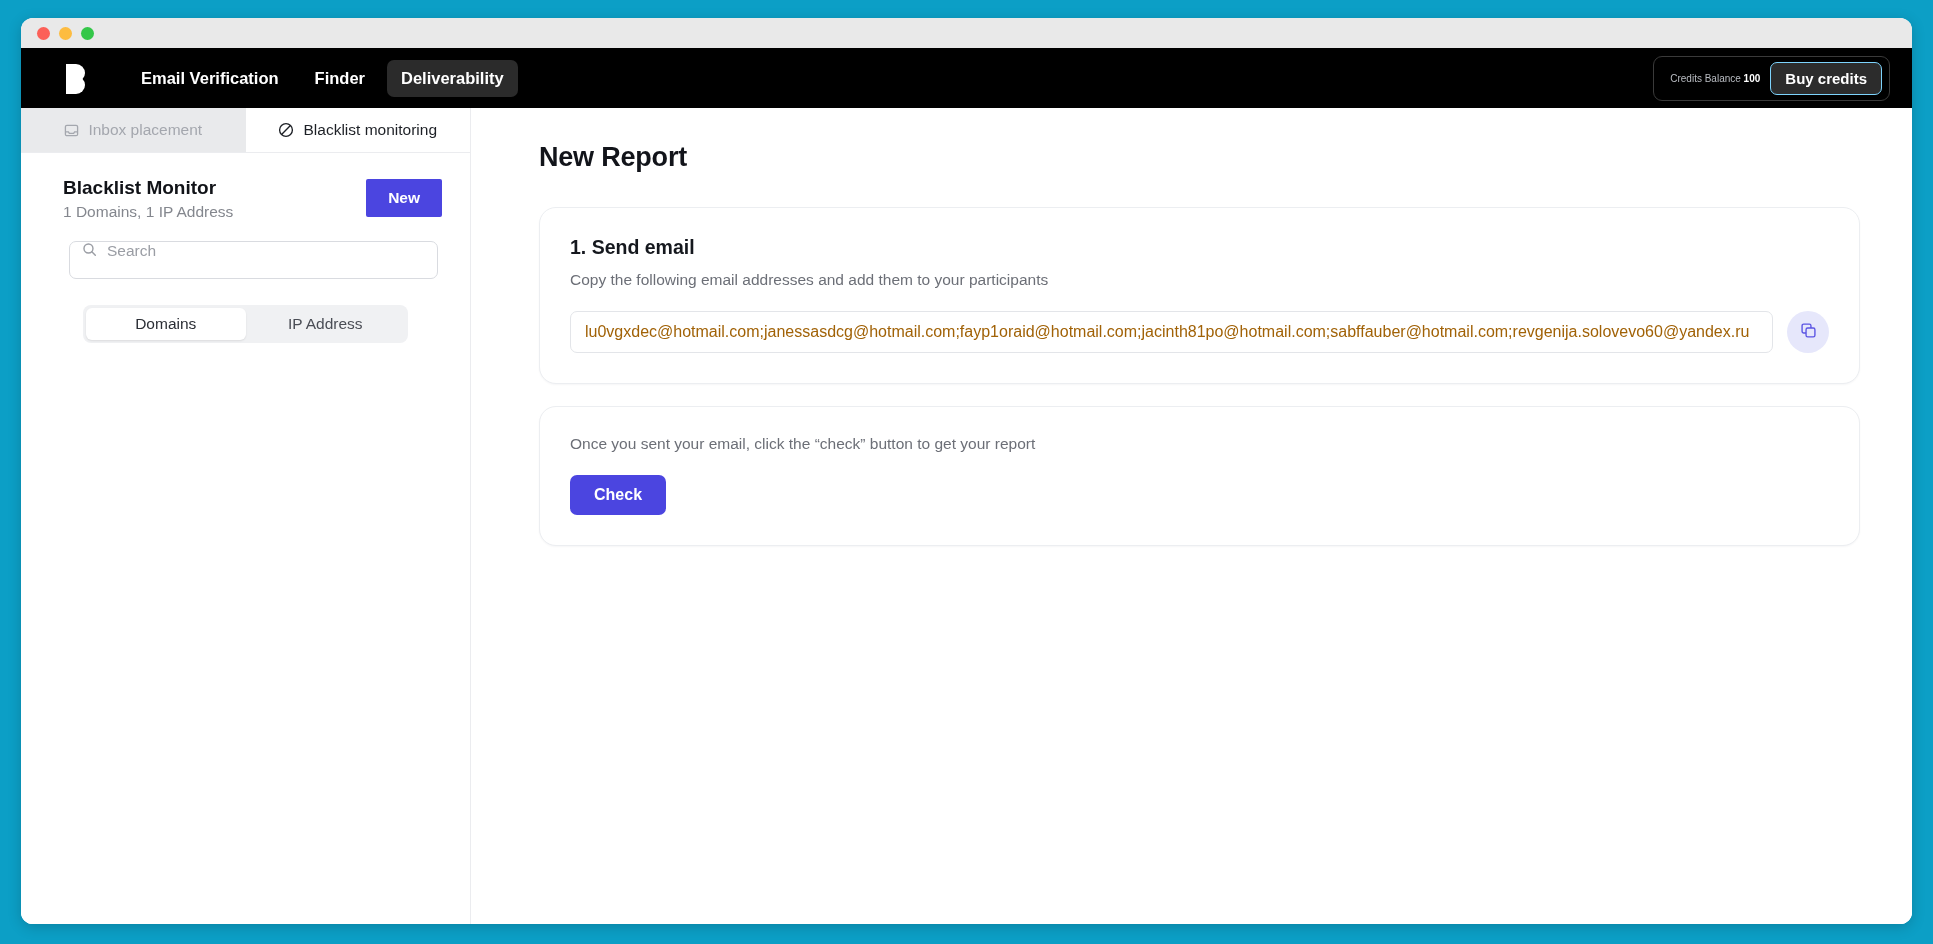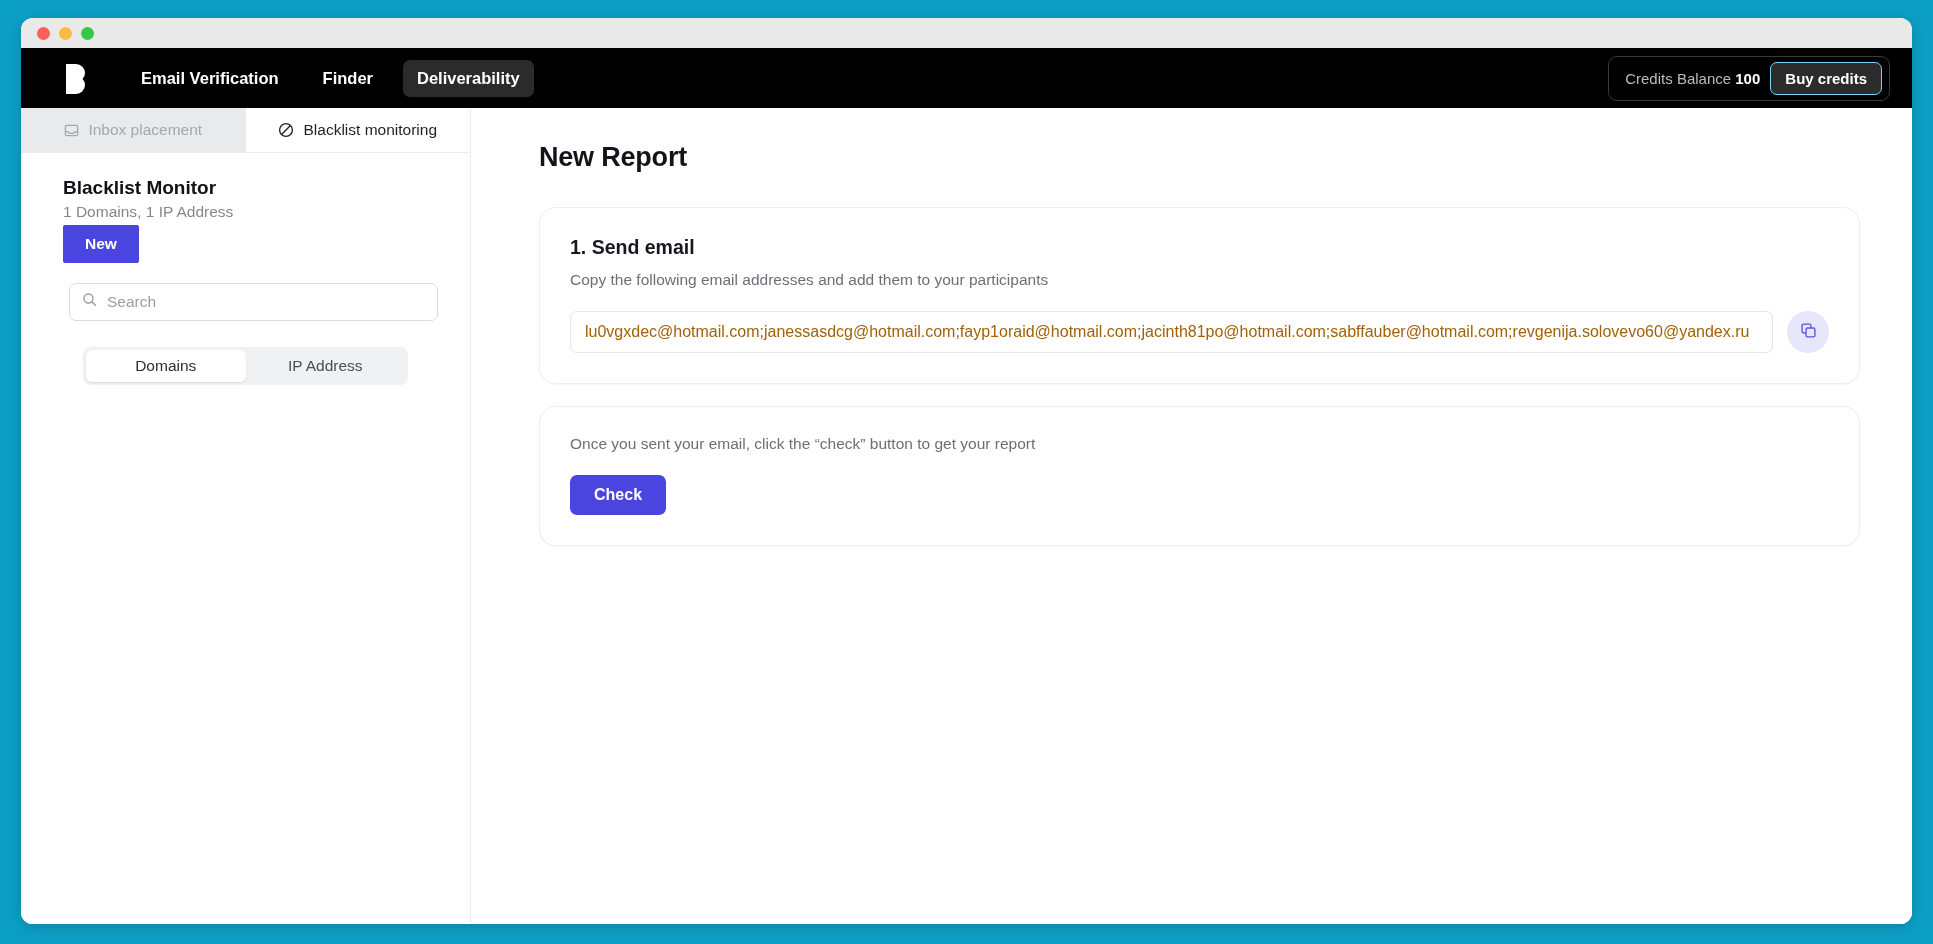--- a/index.html
+++ b/index.html
@@ -51,21 +51,21 @@
     background: #000000;
     display: flex;
     align-items: center;
     padding: 0 22px 0 40px;
   }
   .logo {
     width: 30px; height: 34px;
     margin-right: 36px;
     display: flex; align-items: center; justify-content: center;
   }
-  .nav-links { display: flex; align-items: center; gap: 16px; }
+  .nav-links { display: flex; align-items: center; gap: 8px; }
   .nav-link {
     color: #ffffff;
     font-size: 16.5px;
     font-weight: bold;
     padding: 9px 14px;
     border-radius: 7px;
     cursor: pointer;
     white-space: nowrap;
   }
   .nav-link.active { background: #2b2b2b; }
@@ -74,21 +74,21 @@
   .credits-wrap {
     display: flex;
     align-items: center;
     border: 1px solid #3a3a3a;
     border-radius: 9px;
     padding: 5px 7px 5px 16px;
     gap: 10px;
   }
   .credits-text {
     color: #b9bcc2;
-    font-size: 15px;
+    font-size: 10px;
     white-space: nowrap;
   }
   .credits-text b { color: #ffffff; font-weight: bold; }
   .buy-credits {
     background: #2c2c2c;
     border: 1px solid #7dd3fc;
     color: #ffffff;
     font-size: 15px;
     font-weight: bold;
     padding: 7px 14px;
@@ -138,21 +138,20 @@
   .side-tab.active {
     background: #ffffff;
     color: #1d2026;
   }
   .side-tab svg { display: block; }
 
   .monitor-head {
     padding: 22px 28px 0 42px;
     display: flex;
     align-items: flex-start;
-    flex-direction: column;
   }
   .monitor-title {
     font-size: 19px;
     font-weight: bold;
     color: #111318;
     line-height: 1.35;
   }
   .monitor-sub {
     font-size: 15.5px;
     color: #84878e;
@@ -171,21 +170,21 @@
     margin-top: 4px;
     font-family: "Liberation Sans", sans-serif;
   }
 
   .search-wrap {
     margin: 20px 32px 0 48px;
     height: 38px;
     border: 1px solid #d9dbe0;
     border-radius: 7px;
     display: flex;
-    align-items: center;
+    align-items: flex-start;
     padding: 0 12px;
     gap: 10px;
   }
   .search-wrap input {
     border: none;
     outline: none;
     flex: 1;
     font-size: 15.5px;
     color: #3a3d44;
     font-family: "Liberation Sans", sans-serif;

